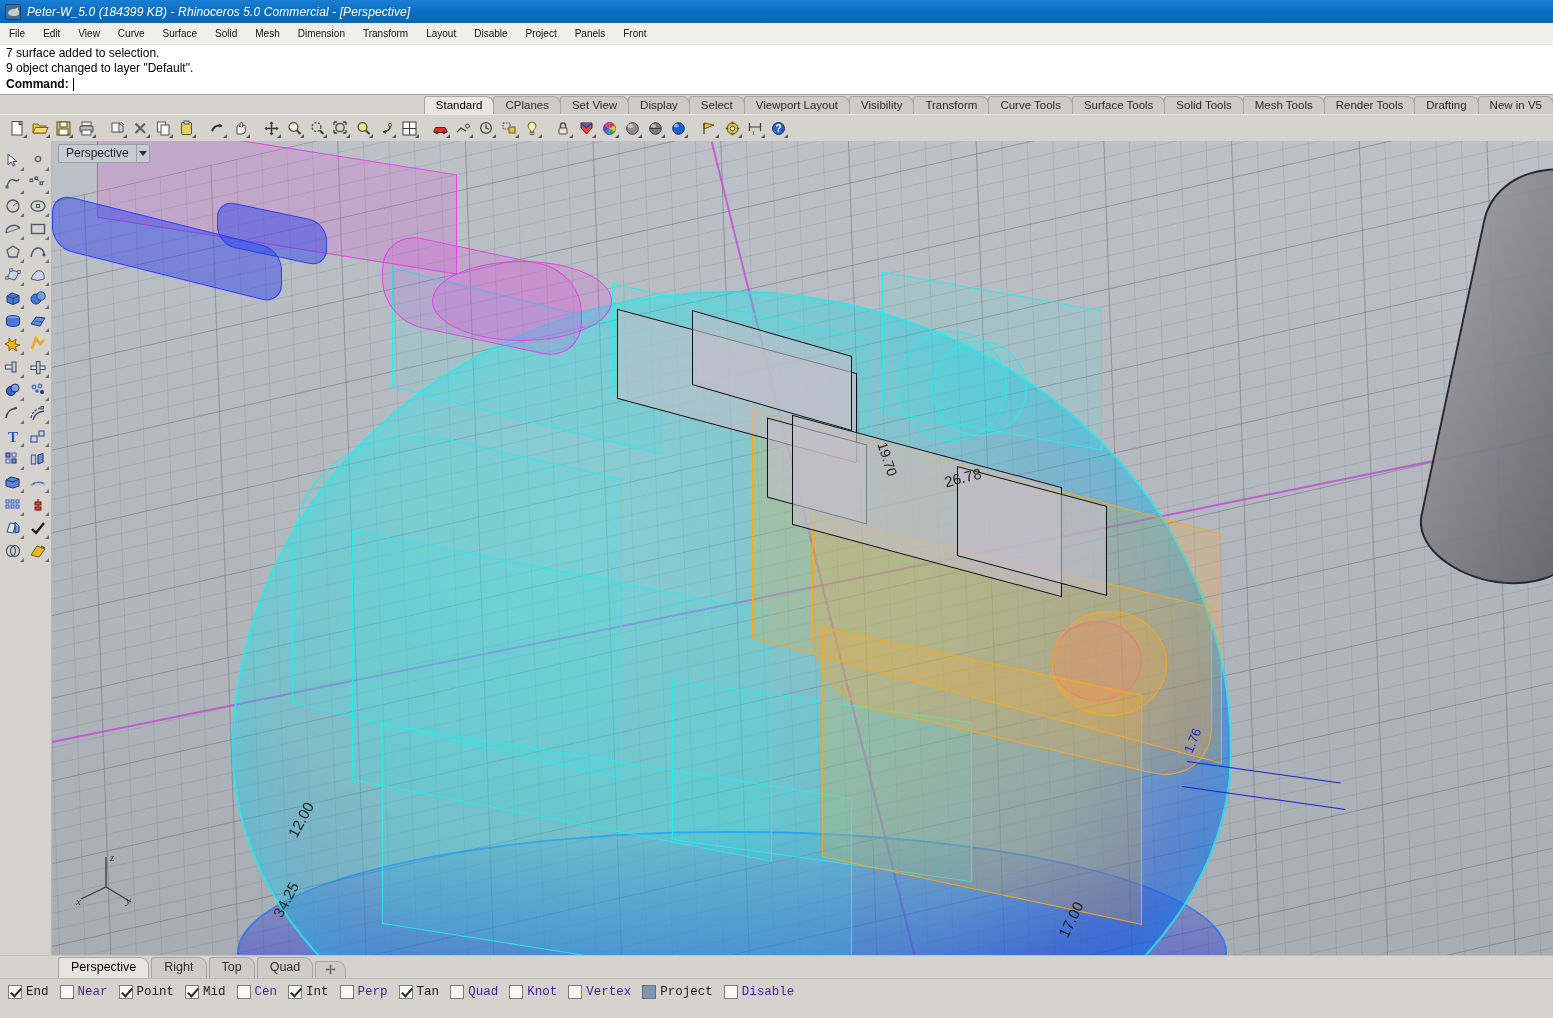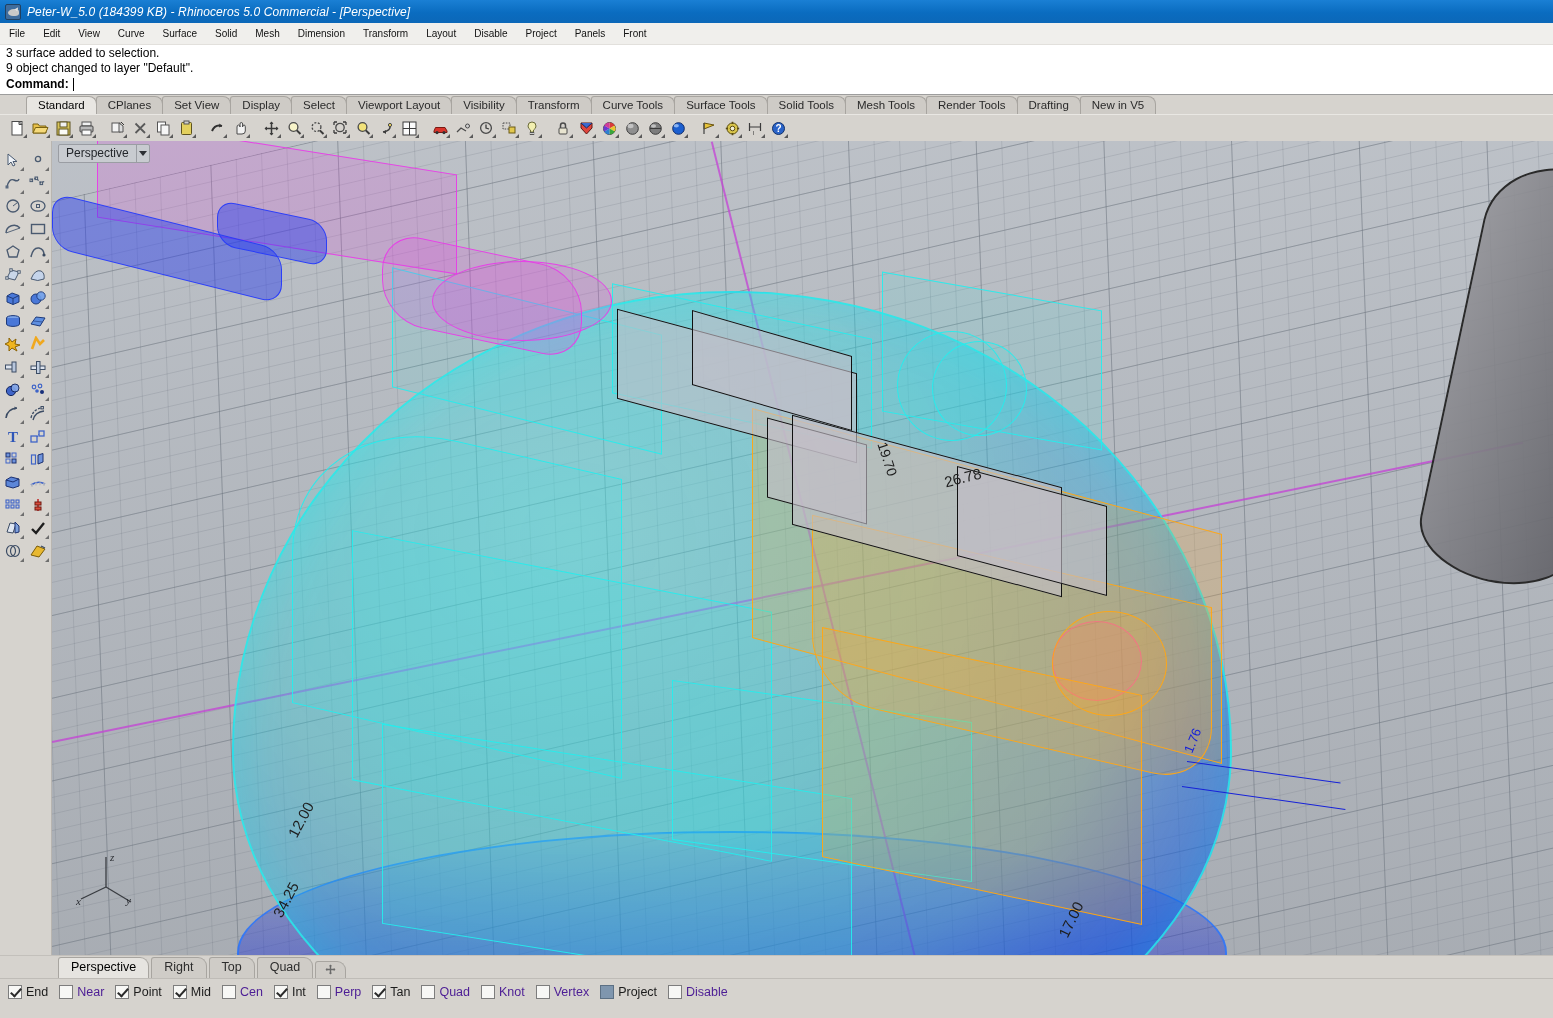--- a/index.html
+++ b/index.html
@@ -71,23 +71,24 @@
     display: inline-block;
     width: 1px; height: 13px;
     background: #000; margin-left: 4px;
   }
 
   
   .tabstrip {
     height: 19px;
     background: #d6d3ce;
     display: flex; align-items: flex-end;
-    padding-left: 26px;
+    padding-left: 4px;
     font-size: 11.5px;
     color: #2a2a2a;
+    justify-content: flex-end;
   }
   .tab {
     padding: 2px 11px 2px 11px;
     border: 1px solid #a8a5a0;
     border-bottom: none;
     border-radius: 3px 8px 0 0;
     background: #cecbc6;
     margin-right: -1px;
     white-space: nowrap;
     cursor: default;
@@ -290,21 +291,21 @@
   
   .osnap {
     height: 26px;
     background: #d6d3ce;
     border-top: 1px solid #bfbcb7;
     display: flex; align-items: center;
     padding-left: 8px;
     font-size: 12.5px; color: #1c1c1c;
     gap: 2px;
   }
-  .snapitem { display: flex; align-items: flex-end; margin-right: 9px; cursor: default; }
+  .snapitem { display: flex; align-items: flex-end; margin-right: 9px; cursor: default; font-family: Liberation Mono, monospace; }
   .cbx {
     width: 14px; height: 14px;
     border: 1px solid #7d7d7d;
     background: #f7f7f5;
     margin-right: 4px;
     position: relative;
     flex: 0 0 auto;
   }
   .cbx.checked::after {
     content: "";
@@ -336,21 +337,21 @@
     <div class="mi">Dimension</div>
     <div class="mi">Transform</div>
     <div class="mi">Layout</div>
     <div class="mi">Disable</div>
     <div class="mi">Project</div>
     <div class="mi">Panels</div>
     <div class="mi">Front</div>
   </div>
 
 <div class="cmdarea">
-  <div class="cmdline">3 surface added to selection.</div>
+  <div class="cmdline">7 surface added to selection.</div>
   <div class="cmdline">9 object changed to layer "Default".</div>
   <div class="cmdprompt">
     <span>Command:</span>
     <span class="caret"></span>
   </div>
 </div>
 
 <div class="tabstrip" id="tabstrip">
     <div class="tab active">Standard</div>
     <div class="tab">CPlanes</div>

